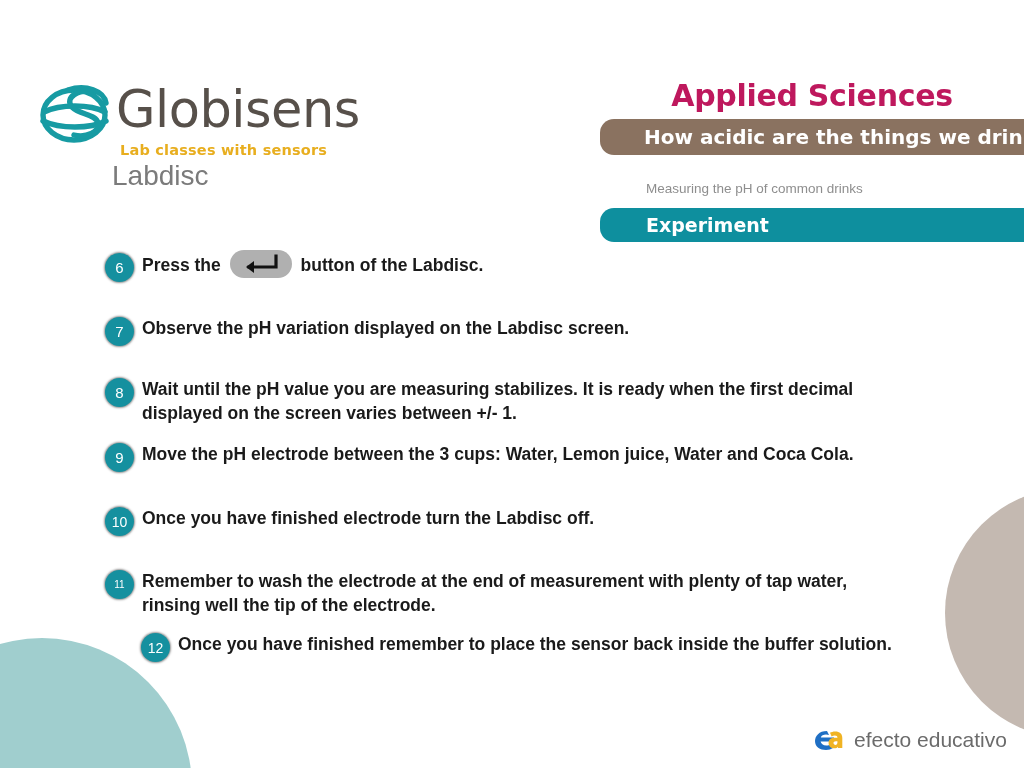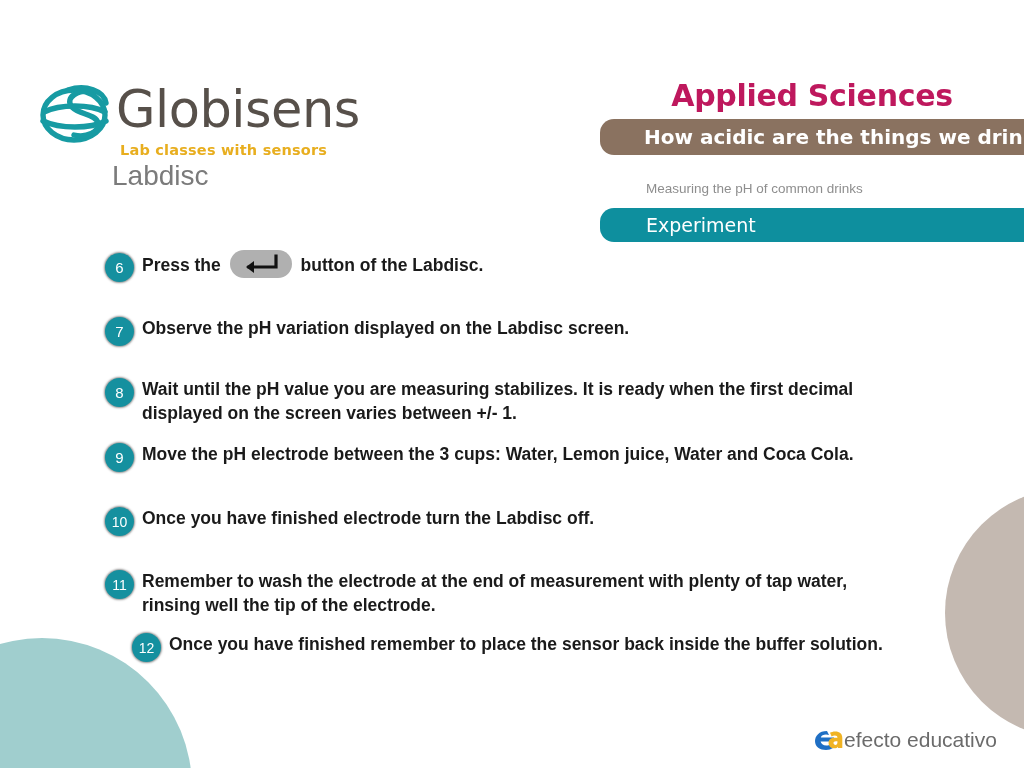--- a/index.html
+++ b/index.html
@@ -126,21 +126,21 @@
   }
   #section-bar {
     margin-top: 12px;
     background: #0e8f9e;
     color: #ffffff;
     border-radius: 14px 0 0 14px;
     height: 34px;
     line-height: 34px;
     padding-left: 46px;
     font-size: 19px;
-    font-weight: normal;
+    font-weight: bold;
     font-family: "DejaVu Sans", sans-serif;
   }
 
   
   #steps-list {
     position: absolute;
     left: 105px;
     top: 252px;
     width: 800px;
     z-index: 2;
@@ -193,21 +193,21 @@
     top: 724px;
     display: flex;
     align-items: center;
     z-index: 3;
   }
   #partner-logo .ea-mark {
     width: 32px;
     height: 32px;
   }
   #partner-logo .ea-text {
-    margin-left: 0;
+    margin-left: 10px;
     font-size: 21px;
     color: #6b6b6b;
     font-family: "Liberation Sans", sans-serif;
   }
 </style>
 </head>
 <body>
 
 <div id="deco-circle-bottom-left"></div>
 <div id="deco-circle-bottom-right"></div>
@@ -256,24 +256,24 @@
     </div>
     <div class="step-item" style="top: 190px; left: 0px; width: 800px;">
       <div class="step-badge">9</div>
       <div class="step-text">Move the pH electrode between the 3 cups: Water, Lemon juice, Water and Coca Cola.</div>
     </div>
     <div class="step-item" style="top: 254px; left: 0px; width: 800px;">
       <div class="step-badge" style="font-size: 14px;">10</div>
       <div class="step-text">Once you have finished electrode turn the Labdisc off.</div>
     </div>
     <div class="step-item" style="top: 317px; left: 0px; width: 760px;">
-      <div class="step-badge" style="font-size: 14px;">11</div>
+      <div class="step-badge" style="font-size: 10px;">11</div>
       <div class="step-text">Remember to wash the electrode at the end of measurement with plenty of tap water, rinsing well the tip of the electrode.</div>
     </div>
-    <div class="step-item" style="top: 380px; left: 8px; width: 800px; padding-left: 19px;">
+    <div class="step-item" style="top: 380px; left: 17px; width: 800px; padding-left: 19px;">
       <div class="step-badge" style="font-size: 14px;">12</div>
       <div class="step-text">Once you have finished remember to place the sensor back inside the buffer solution.</div>
     </div>
   </div>
 
 <div id="partner-logo">
   <span class="ea-mark">
     <svg width="32" height="32" viewBox="0 0 32 32">
       <path d="M15 7 C 7 7, 3 12, 3 17 C 3 23, 8 26, 14 26 C 17 26, 19 25, 21 24 L 19 20 C 17.5 21, 16 21.5, 14.3 21.5 C 11 21.5, 9 20, 8.6 17.6 L 22 17.6 L 22 13.4 L 8.8 13.4 C 9.5 11.6, 11.4 10.6, 14 10.6 C 15.2 10.6, 16.2 10.8, 17 11.1 Z" fill="#1f6fc4"></path>
       <path d="M23.2 7.4 C 21 7.4, 19.2 8, 18 8.8 L 19.6 12.4 C 20.6 11.8, 21.8 11.5, 22.9 11.5 C 24.6 11.5, 25.4 12.2, 25.4 13.4 L 25.4 13.8 L 22.8 13.8 C 18.8 13.8, 16.6 15.6, 16.6 18.9 C 16.6 22.1, 18.9 24.3, 22.2 24.3 C 24 24.3, 25.3 23.7, 26 22.7 L 26 24 L 30.3 24 L 30.3 13.9 C 30.3 9.6, 27.8 7.4, 23.2 7.4 Z M 23.6 20.9 C 22.3 20.9, 21.5 20.2, 21.5 19.1 C 21.5 18.1, 22.2 17.3, 23.9 17.3 L 25.4 17.3 L 25.4 18.9 C 25.1 20.2, 24.4 20.9, 23.6 20.9 Z" fill="#f0b323"></path>

